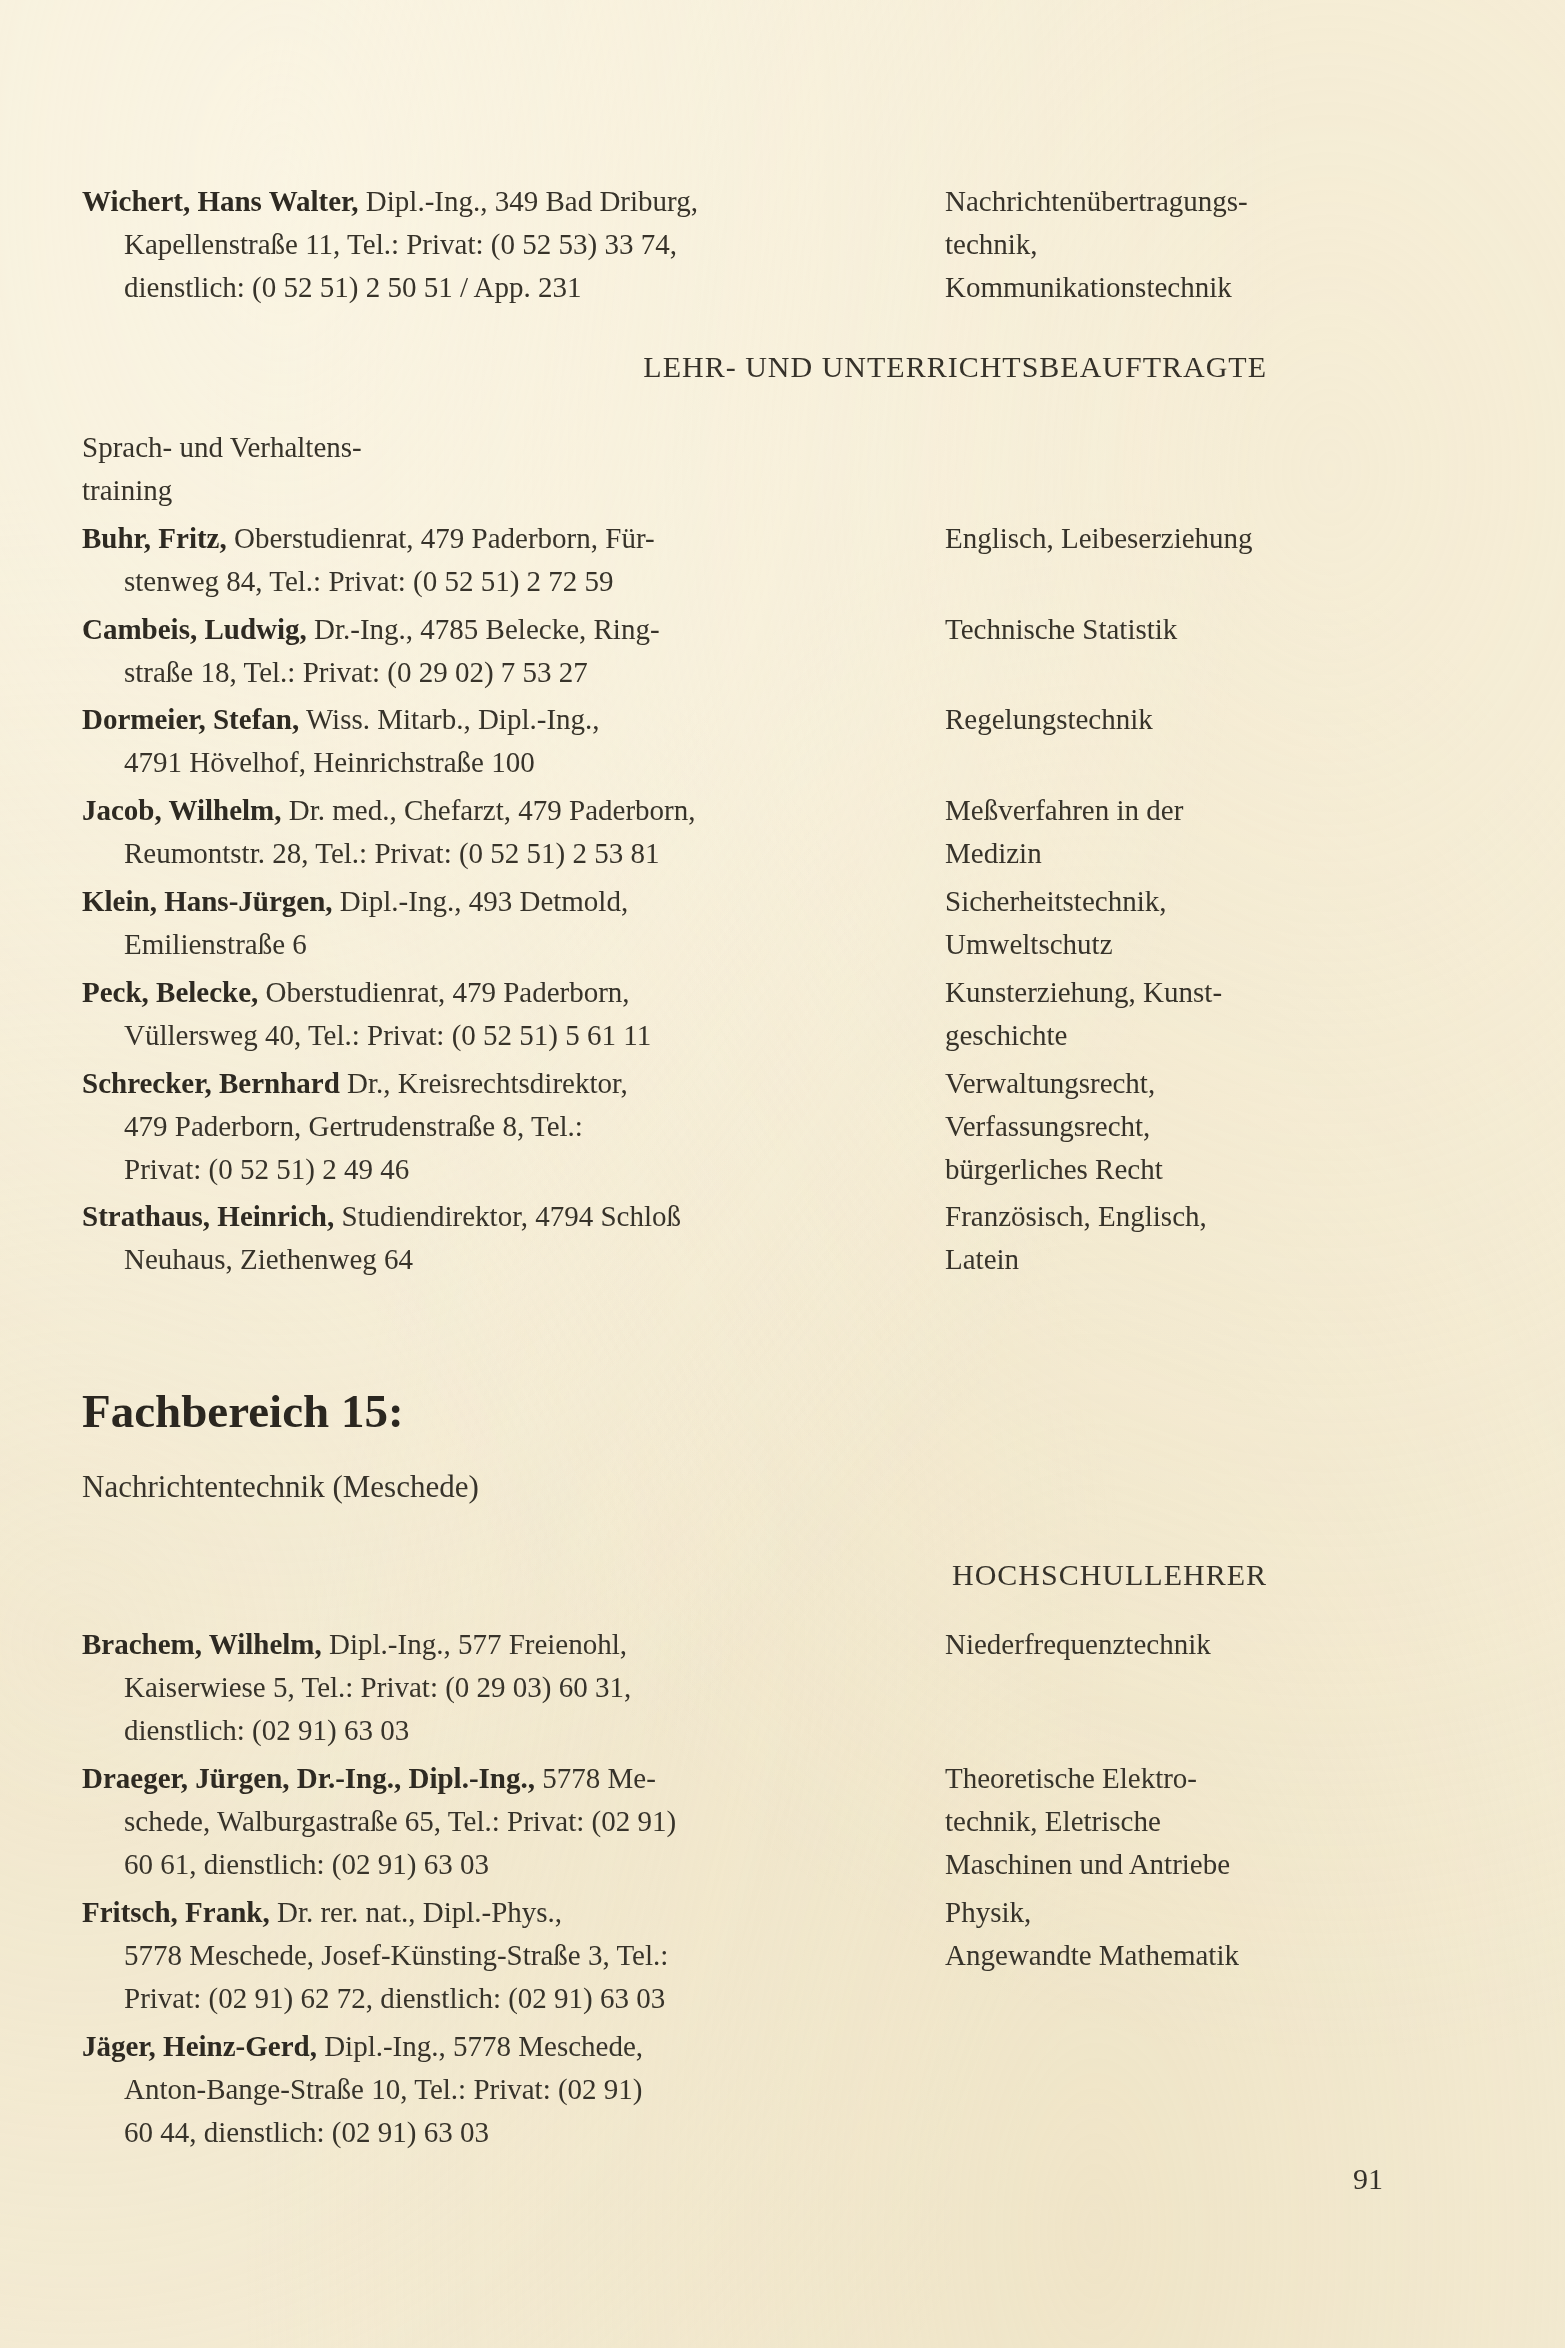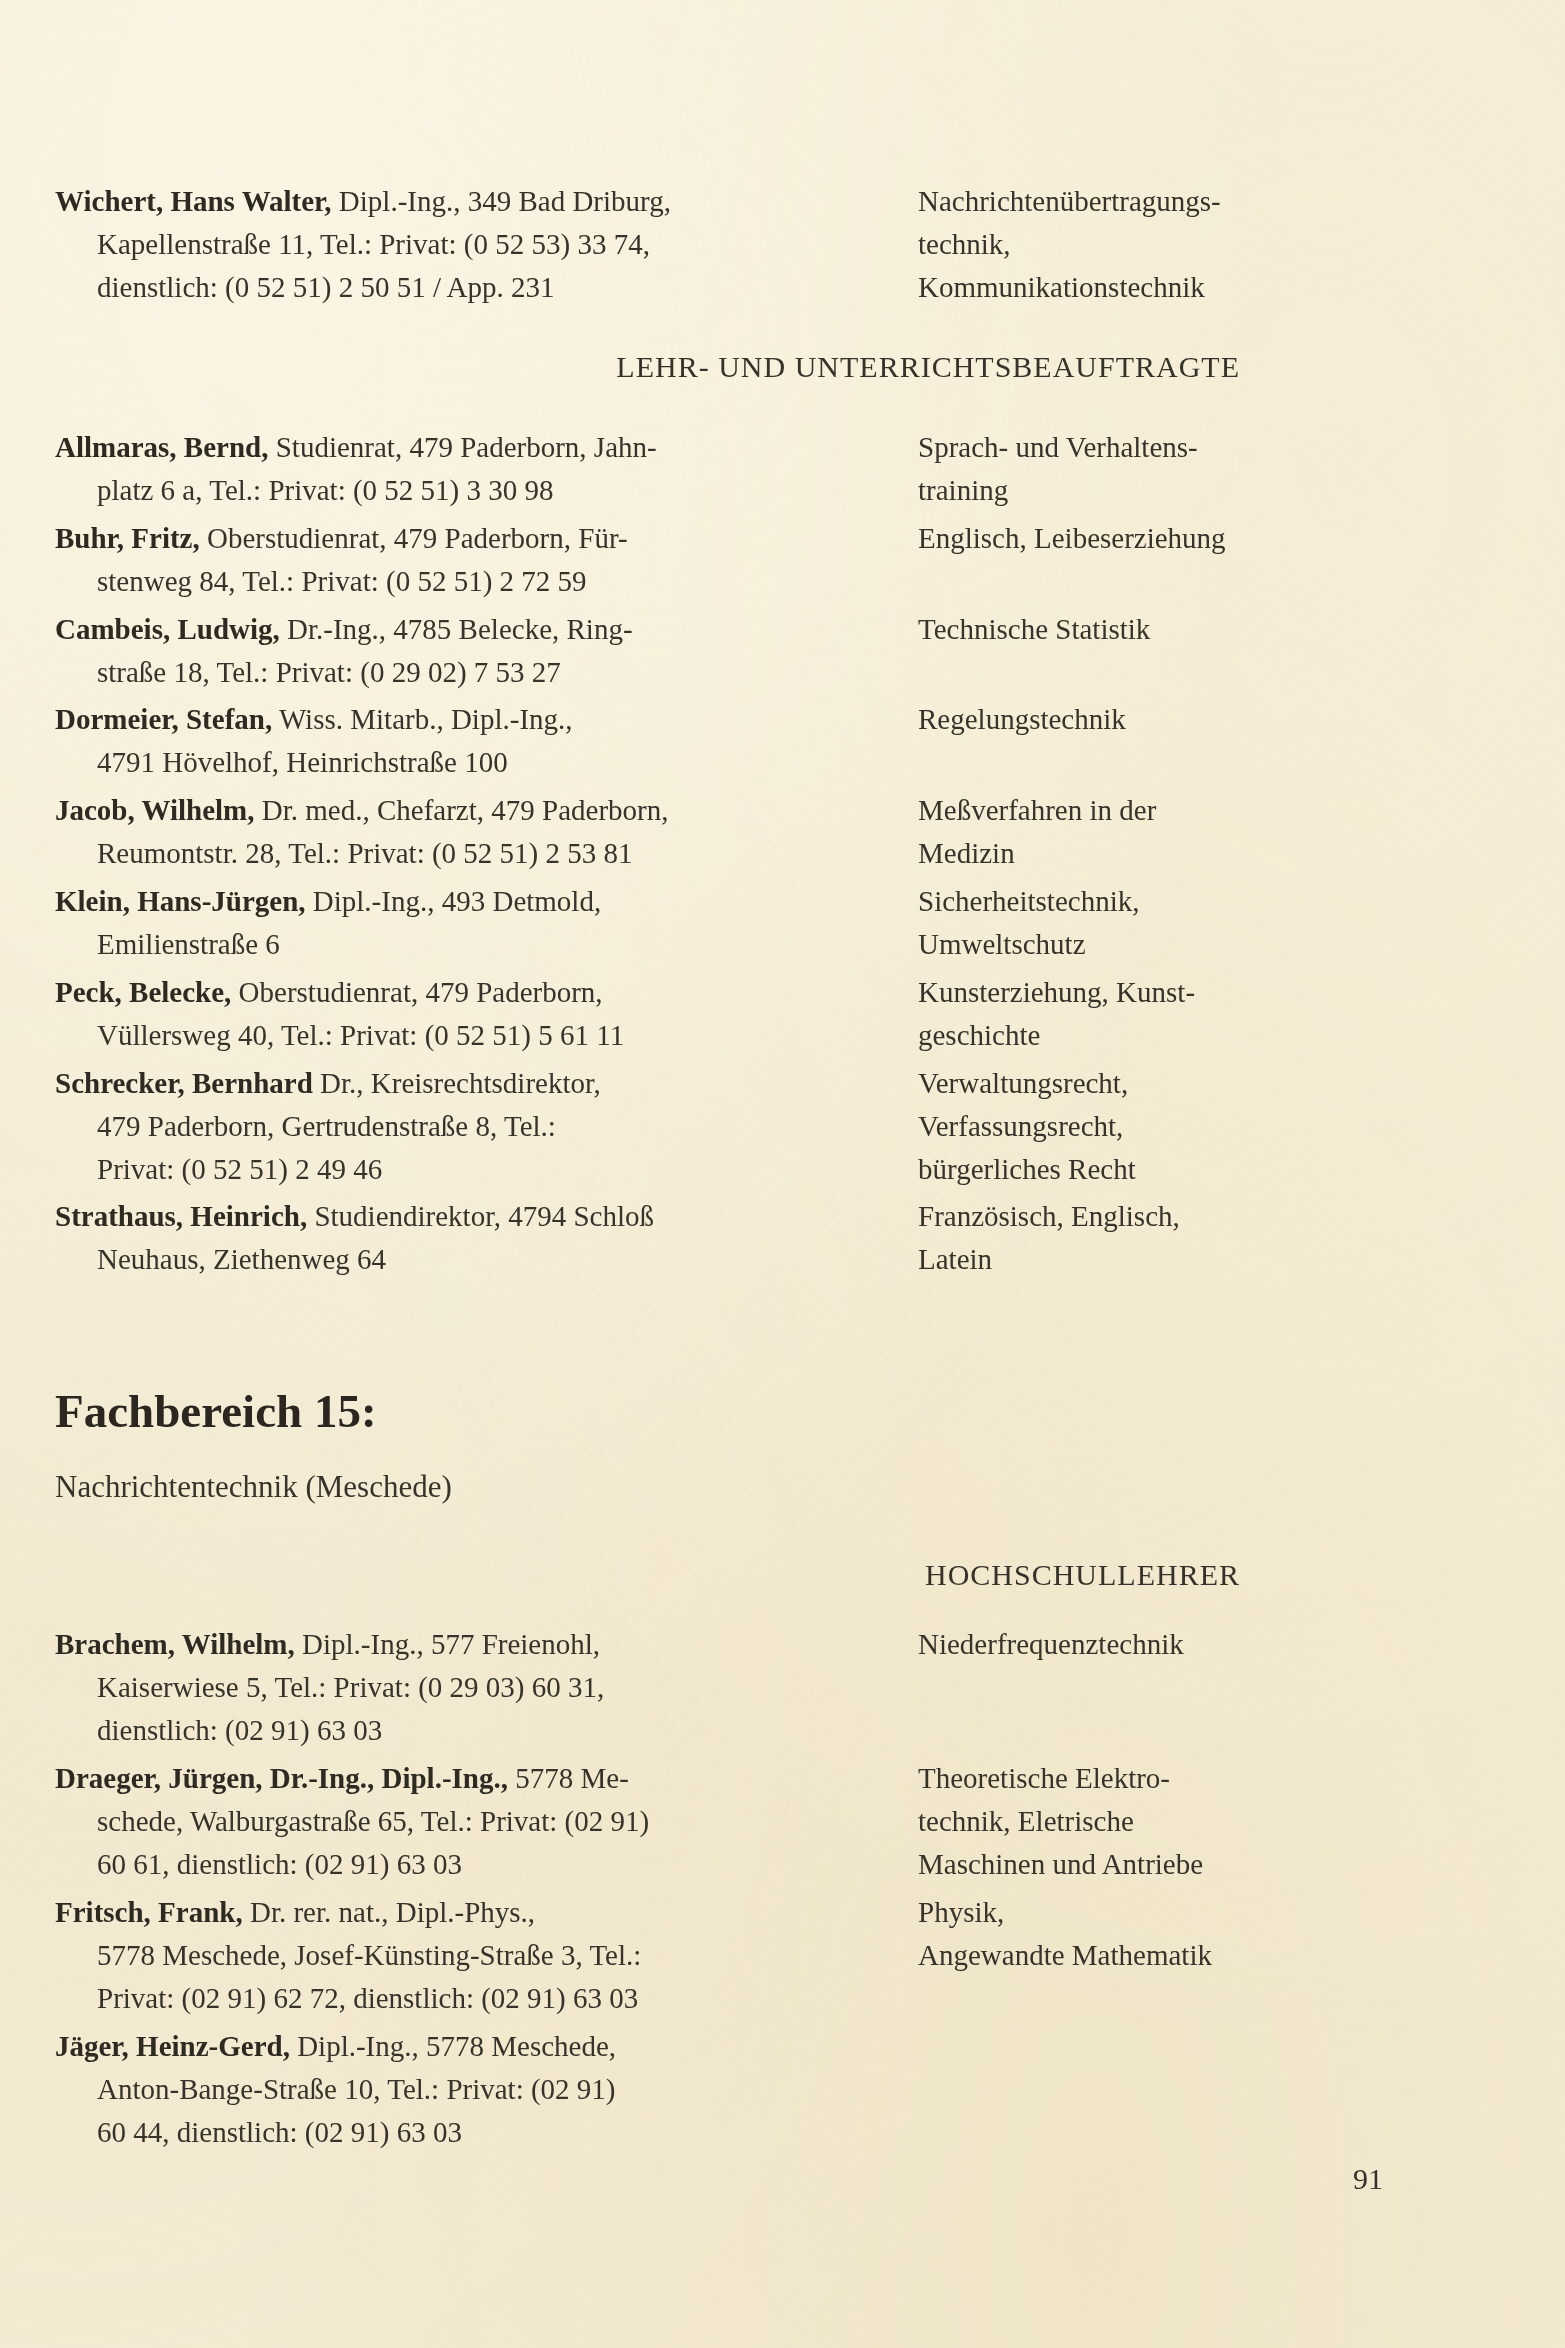--- a/index.html
+++ b/index.html
@@ -11,21 +11,21 @@
     font-family: "Liberation Serif", "DejaVu Serif", serif;
     color: #37332a;
     background:
       radial-gradient(ellipse at 18% 8%, rgba(255,251,238,0.55), rgba(255,251,238,0) 55%),
       radial-gradient(ellipse at 85% 20%, rgba(247,238,214,0.5), rgba(247,238,214,0) 60%),
       radial-gradient(ellipse at 70% 95%, rgba(234,220,184,0.45), rgba(234,220,184,0) 55%),
       radial-gradient(ellipse at 5% 70%, rgba(238,226,196,0.4), rgba(238,226,196,0) 50%),
       #f4ecd5;
   }
   .content {
-    padding: 180px 260px 0 55px;
+    padding: 180px 260px 0 82px;
   }
   .entry {
     display: flex;
     align-items: flex-start;
     margin-bottom: 4.8px;
     font-size: 29px;
     line-height: 43px;
   }
   .left {
     width: 821px;
@@ -82,22 +82,20 @@
 Kapellenstraße 11, Tel.: Privat: (0 52 53) 33 74,
 dienstlich: (0 52 51) 2 50 51 / App. 231</span></p>
     <p class="right">Nachrichtenübertragungs-
 technik,
 Kommunikationstechnik</p>
   </div>
 
   <div class="caps-heading">LEHR- UND UNTERRICHTSBEAUFTRAGTE</div>
 
   <div class="entry">
-    <p class="left"><span class="b">Allmaras, Bernd,</span><span> Studienrat, 479 Paderborn, Jahn-
-platz 6 a, Tel.: Privat: (0 52 51) 3 30 98</span></p>
     <p class="right">Sprach- und Verhaltens-
 training</p>
   </div>
 
   <div class="entry">
     <p class="left"><span class="b">Buhr, Fritz,</span><span> Oberstudienrat, 479 Paderborn, Für-
 stenweg 84, Tel.: Privat: (0 52 51) 2 72 59</span></p>
     <p class="right">Englisch, Leibeserziehung</p>
   </div>
 

